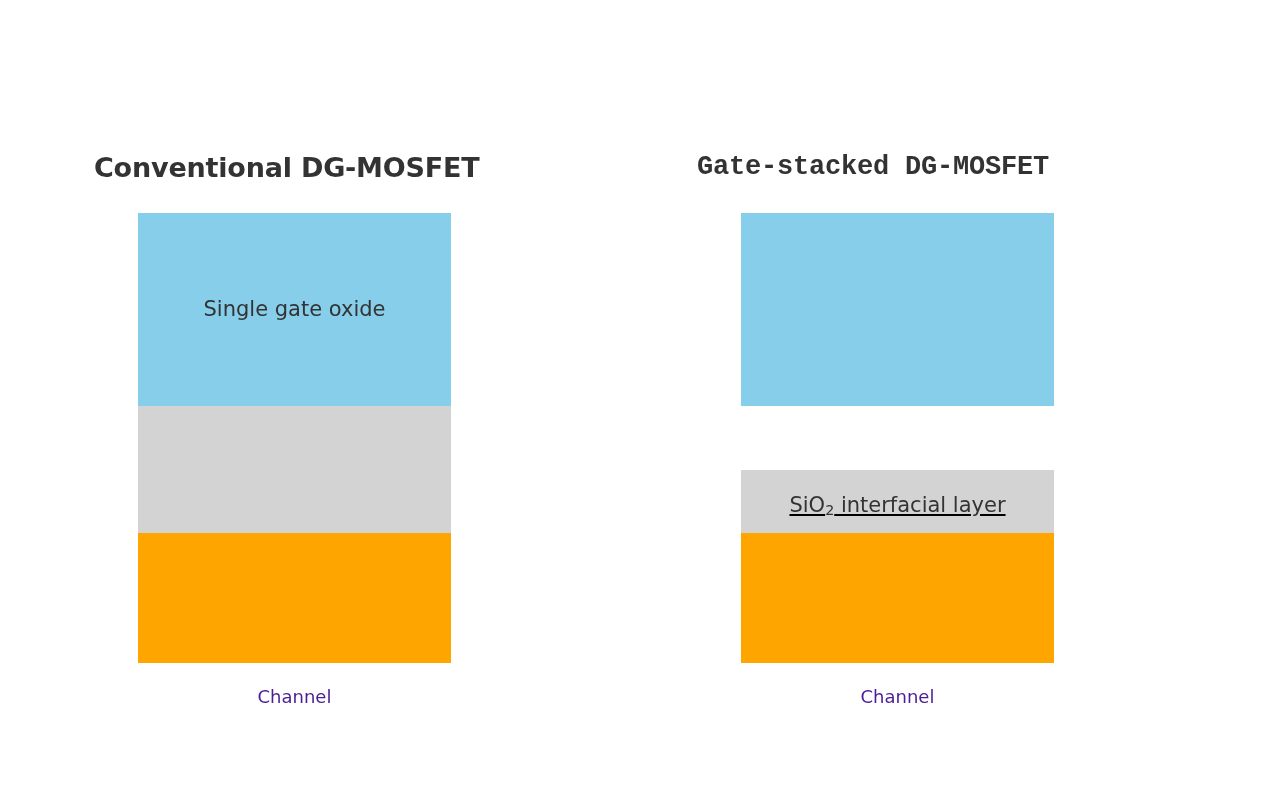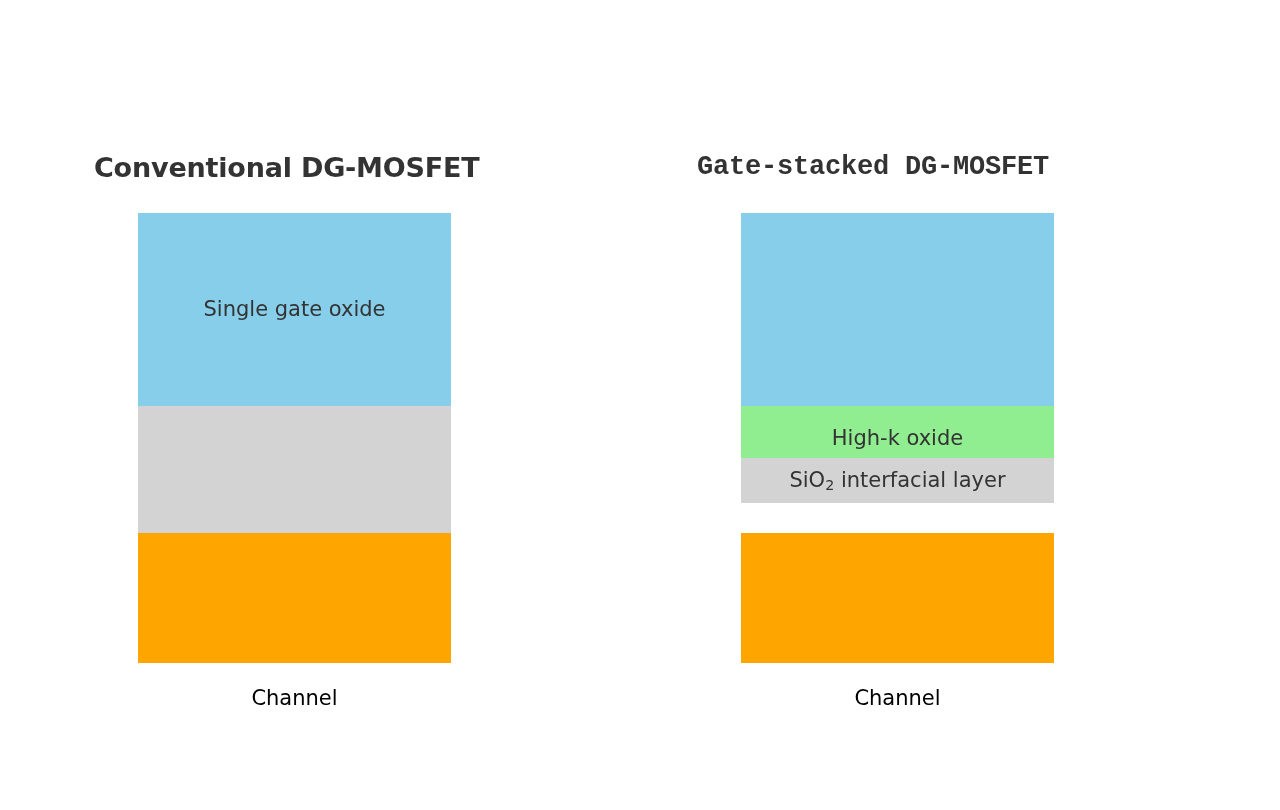--- a/index.html
+++ b/index.html
@@ -74,31 +74,31 @@
   }
 
   
   .l-gate    { top: 0px;   height: 193px; }
   .l-mid     { top: 193px; height: 127px; }
   .l-channel { top: 320px; height: 130px; }
 
   
   .r-gate    { top: 0px;   height: 193px; }
   .r-highk   { top: 193px; height: 64px;  }
-  .r-il      { top: 245px; height: 45px;  }
+  .r-il      { top: 257px; height: 71px; text-decoration: underline;  }
   .r-channel { top: 320px; height: 130px; }
 
   
   .stack-caption {
     position: absolute;
     top: 688px;
     width: 313px;
     text-align: center;
-    font-size: 21px;
-    color: #000000;
+    font-size: 18px;
+    color: #4c1d95;
     line-height: 1;
   }
   .panel-left  .stack-caption { left: 122px; }
   .panel-right .stack-caption { left: 101px; }
 </style>
 </head>
 <body>
 
 <div class="canvas">
 
@@ -123,23 +123,20 @@
   </div>
 
   <div class="panel panel-right">
 
     <div class="panel-title">Gate-stacked DG-MOSFET</div>
 
     <div class="stack">
 
       <div class="layer r-gate" style="background:#87CEEB;"></div>
 
-      <div class="layer r-highk" style="background:#90EE90;">
-        <span class="layer-label">High-k oxide</span>
-      </div>
 
       <div class="layer r-il" style="background:#D3D3D3;">
         <span class="layer-label"><span>SiO</span><sub>2</sub><span> interfacial layer</span></span>
       </div>
 
       <div class="layer r-channel" style="background:#FFA500;"></div>
 
     </div>
 
     <div class="stack-caption">Channel</div>

